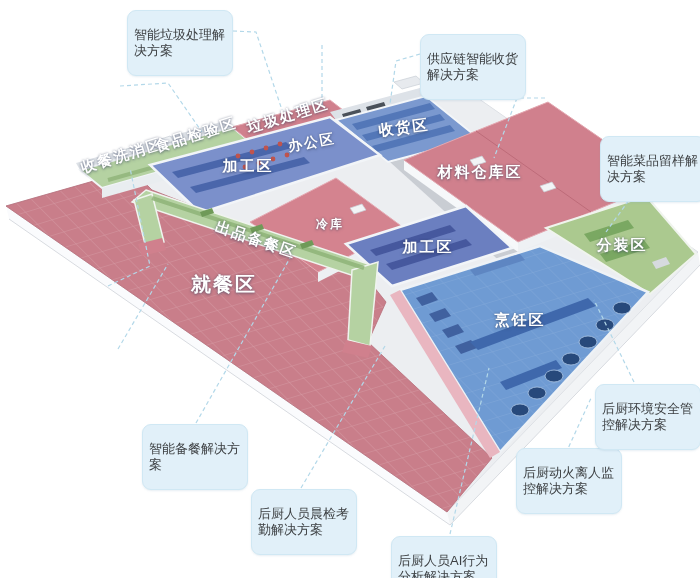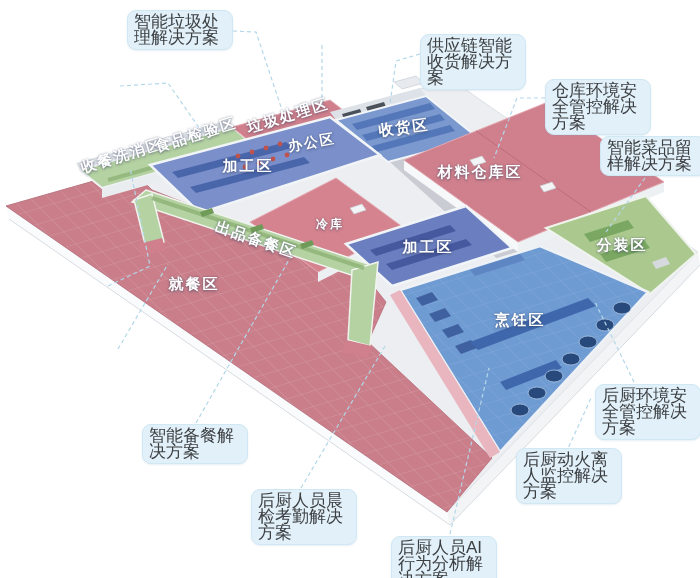--- a/index.html
+++ b/index.html
@@ -11,22 +11,22 @@
   .zone-label{
     position:absolute;color:var(--c-zone_label,#ffffff);font-weight:bold;font-size:15px;
     letter-spacing:2px;white-space:nowrap;pointer-events:none;
     text-shadow:0 1px 3px rgba(50,60,90,.55),0 0 2px rgba(50,60,90,.35);
     transform:translate(-50%,-50%) rotate(var(--rot,0deg));
   }
   .callout{
     position:absolute;width:92px;box-sizing:content-box;
     background:var(--c-callout_bg,#e1f0f9);
     border:1px solid var(--c-callout_border,#d0e8f4);
-    border-radius:9px;padding:3px 6px;
-    font-size:17px;line-height:16px;color:var(--c-callout_text,#3d4043);
+    border-radius:9px;padding:16px 6px;
+    font-size:13px;line-height:16px;color:var(--c-callout_text,#3d4043);
     box-shadow:0 1px 2px rgba(120,160,190,.18);
   }
 </style>
 </head>
 <body>
 
 <div class="stage">
 
   <svg width="700" height="578" viewBox="0 0 700 578" aria-hidden="true">
     <defs>
@@ -184,27 +184,26 @@
   <div class="zone-label" style="left:122px;top:156px;--rot:-17deg">收餐洗消区</div>
   <div class="zone-label" style="left:196px;top:135px;--rot:-17deg">食品检验区</div>
   <div class="zone-label" style="left:288px;top:116px;--rot:-17deg">垃圾处理区</div>
   <div class="zone-label" style="left:312px;top:143px;--rot:-10deg;font-size:14px">办公区</div>
   <div class="zone-label" style="left:404px;top:128px;--rot:-7deg">收货区</div>
   <div class="zone-label" style="left:248px;top:166px">加工区</div>
   <div class="zone-label" style="left:480px;top:172px">材料仓库区</div>
   <div class="zone-label" style="left:330px;top:224px;font-size:12px">冷库</div>
   <div class="zone-label" style="left:428px;top:247px">加工区</div>
   <div class="zone-label" style="left:256px;top:240px;--rot:19deg">出品备餐区</div>
-  <div class="zone-label" style="left:194px;top:284px;font-size:15px">就餐区</div>
+  <div class="zone-label" style="left:224px;top:284px;font-size:20px">就餐区</div>
   <div class="zone-label" style="left:622px;top:245px">分装区</div>
   <div class="zone-label" style="left:520px;top:320px">烹饪区</div>
 
   <div class="callout" style="left:127px;top:10px">智能垃圾处理解决方案</div>
   <div class="callout" style="left:420px;top:34px">供应链智能收货解决方案</div>
-  <div class="callout" style="left:545px;top:79px">仓库环境安全管控解决方案</div>
   <div class="callout" style="left:600px;top:136px">智能菜品留样解决方案</div>
   <div class="callout" style="left:251px;top:489px">后厨人员晨检考勤解决方案</div>
   <div class="callout" style="left:142px;top:424px">智能备餐解决方案</div>
   <div class="callout" style="left:391px;top:536px">后厨人员AI行为分析解决方案</div>
   <div class="callout" style="left:516px;top:448px">后厨动火离人监控解决方案</div>
   <div class="callout" style="left:595px;top:384px">后厨环境安全管控解决方案</div>
 
 </div>
 
 </body></html>

